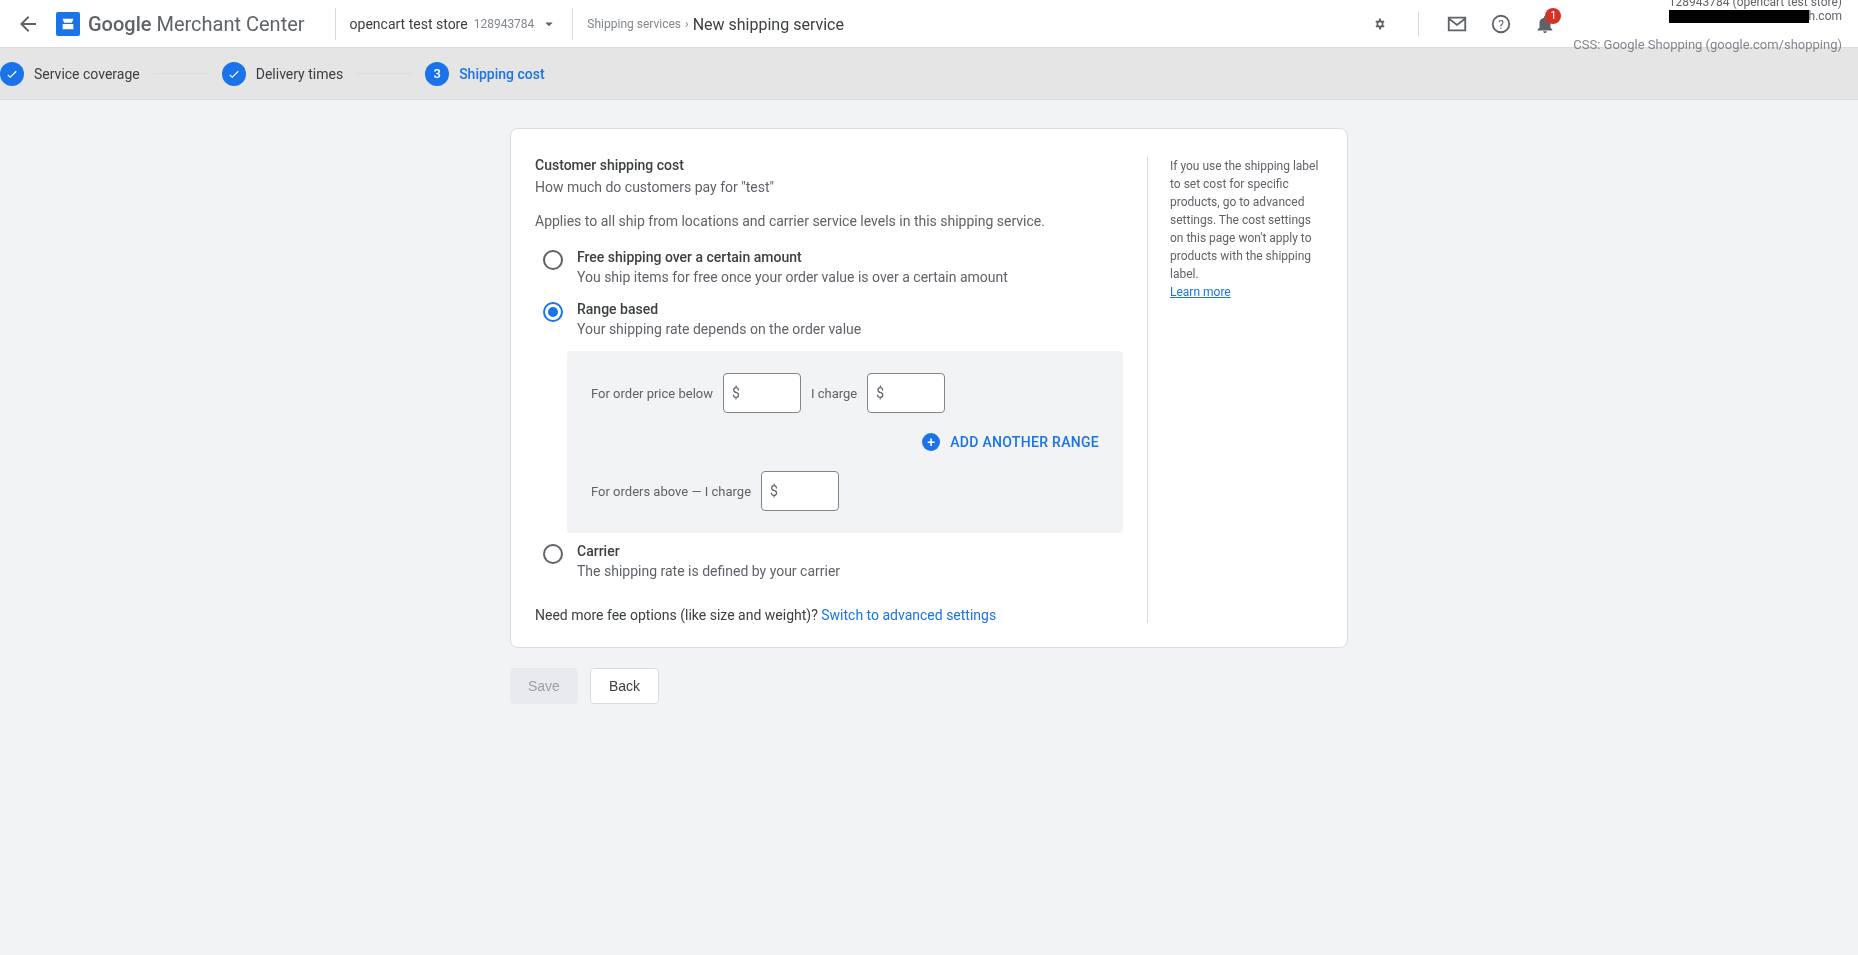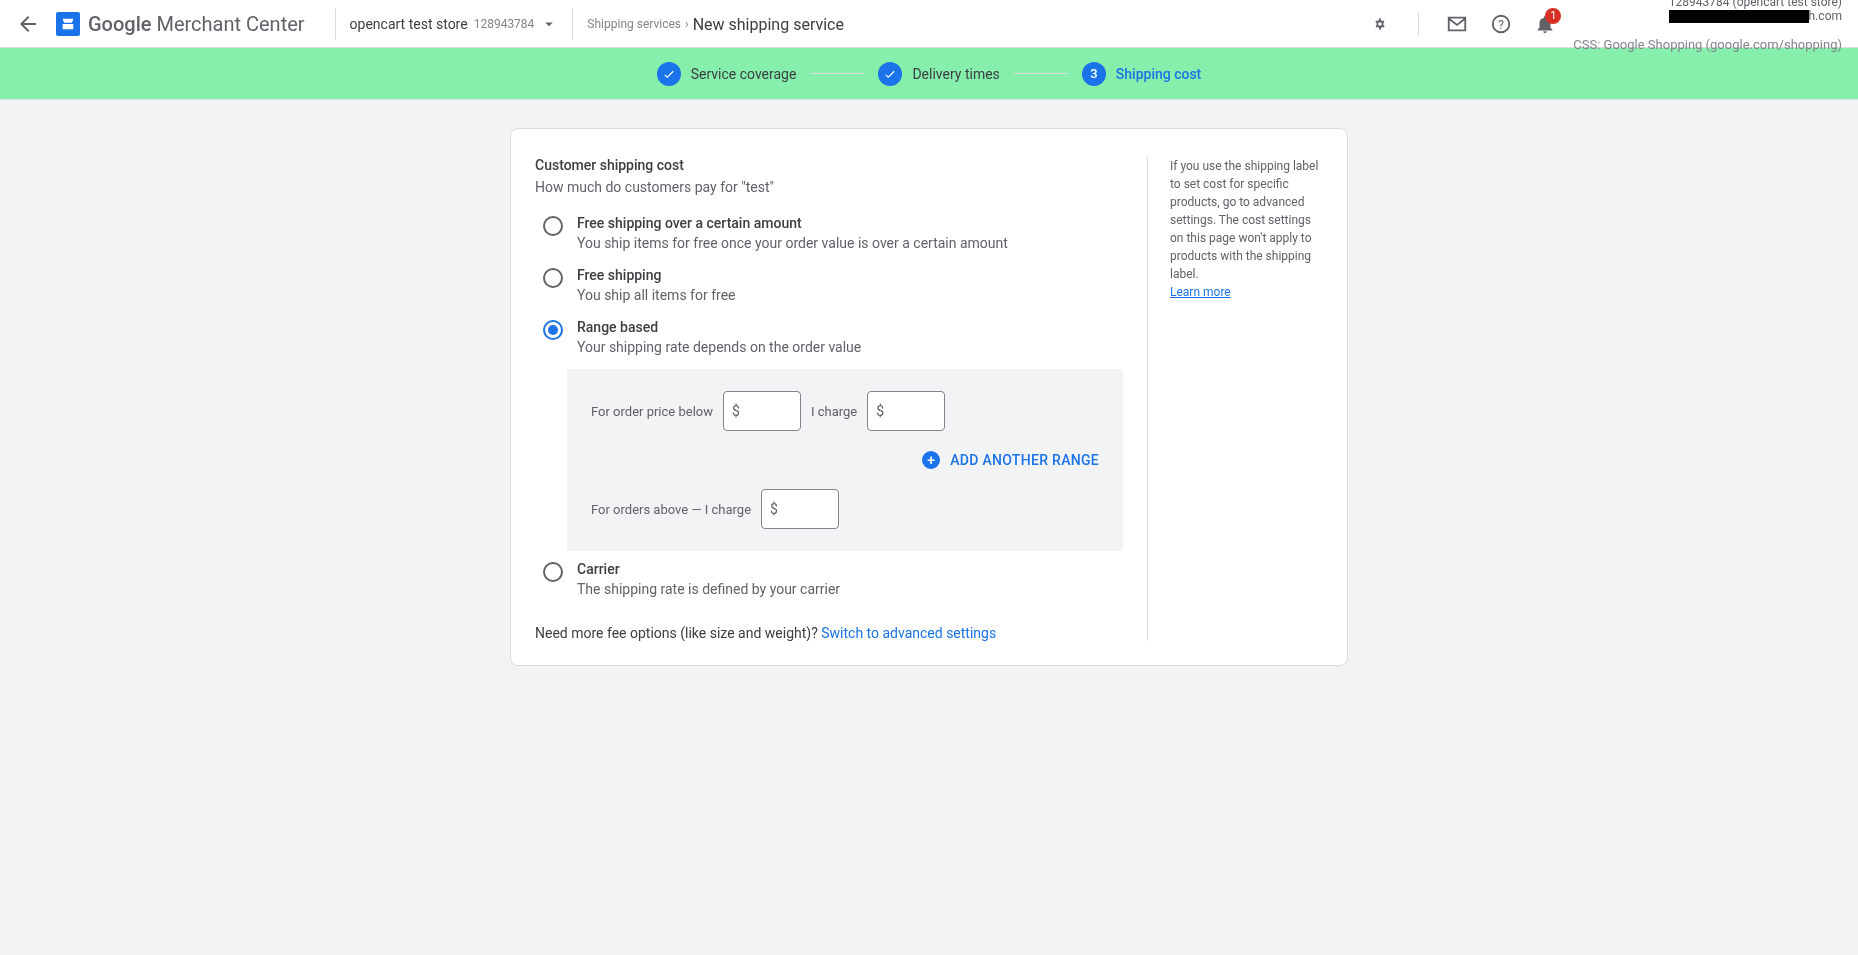--- a/index.html
+++ b/index.html
@@ -21,21 +21,21 @@
 .breadcrumb-row .chev { margin:0 4px; }
 .page-title { font-size:16px; color:#3c4043; margin-top:2px; }
 .header-spacer { flex:1; }
 .header-icons { display:flex; align-items:center; gap:4px; }
 .icon-btn { width:40px; height:40px; display:flex; align-items:center; justify-content:center; cursor:pointer; border-radius:50%; color:#5f6368; position:relative; }
 .badge { position:absolute; top:4px; right:4px; background:#d93025; color:#fff; border-radius:50%; min-width:16px; height:16px; font-size:11px; display:flex; align-items:center; justify-content:center; padding:0 2px; }
 .account-block { display:flex; flex-direction:column; align-items:flex-end; margin-left:8px; font-size:12px; color:#5f6368; }
 .account-line1 { white-space:nowrap; }
 .account-email { background:#000; color:#000; width:140px; height:13px; margin-top:1px;}
 .account-css { font-size:13px; color:#80868b; margin-top:14px; }
-.stepper { display:flex; align-items:center; justify-content:center; height:52px; background:#86efac; border-bottom:1px solid #dadce0; }
+.stepper { display:flex; align-items:center; height:52px; background:#e5e5e5; border-bottom:1px solid #dadce0; }
 .step { display:flex; align-items:center; }
 .step-circle { width:24px; height:24px; border-radius:50%; display:flex; align-items:center; justify-content:center; margin-right:10px; }
 .step-circle.done { background:#1a73e8; color:#fff; }
 .step-circle.active { background:#1a73e8; color:#fff; font-size:13px; font-weight:500; }
 .step-label { font-size:14px; color:#3c4043; }
 .step.active .step-label { color:#1a73e8; font-weight:500;}
 .step-connector { width:54px; height:1px; background:#dadce0; margin:0 14px; }
 .page-bg { background:#f1f3f4; min-height: calc(100vh - 100px); padding-top:28px; padding-bottom:22px;}
 .card { width:838px; margin:0 auto; background:#fff; border:1px solid #dadce0; border-radius:8px; padding:28px 0 24px 0; display:flex; }
 .card-main { flex:1; padding:0 24px 0 24px; }
@@ -162,34 +162,28 @@
     <div class="step-circle active">3</div>
     <span class="step-label">Shipping cost</span>
   </div>
 </div>
 
 <div class="page-bg">
   <div class="card">
     <div class="card-main">
       <div class="section-title">Customer shipping cost</div>
       <div class="section-sub">How much do customers pay for "test"</div>
+      <div class="section-note">Applies to all ship from locations and carrier service levels in this shipping service.</div>
 
       <div class="radio-group">
         <div class="radio-item">
           <div class="radio-input"></div>
           <div>
             <div class="radio-label">Free shipping over a certain amount</div>
             <div class="radio-desc">You ship items for free once your order value is over a certain amount</div>
-          </div>
-        </div>
-        <div class="radio-item">
-          <div class="radio-input"></div>
-          <div>
-            <div class="radio-label">Free shipping</div>
-            <div class="radio-desc">You ship all items for free</div>
           </div>
         </div>
         <div class="radio-item">
           <div class="radio-input selected"></div>
           <div>
             <div class="radio-label">Range based</div>
             <div class="radio-desc">Your shipping rate depends on the order value</div>
           </div>
         </div>
 
@@ -232,13 +226,17 @@
         <span>Need more fee options (like size and weight)? </span><a>Switch to advanced settings</a>
       </div>
     </div>
     <div class="card-side">
       <span>If you use the shipping label to set cost for specific products, go to advanced settings. The cost settings on this page won't apply to products with the shipping label.</span>
       <br>
       <a>Learn more</a>
     </div>
   </div>
 
+  <div class="action-row">
+    <button class="btn btn-save">Save</button>
+    <button class="btn btn-back">Back</button>
+  </div>
 </div>
 
 </body></html>

